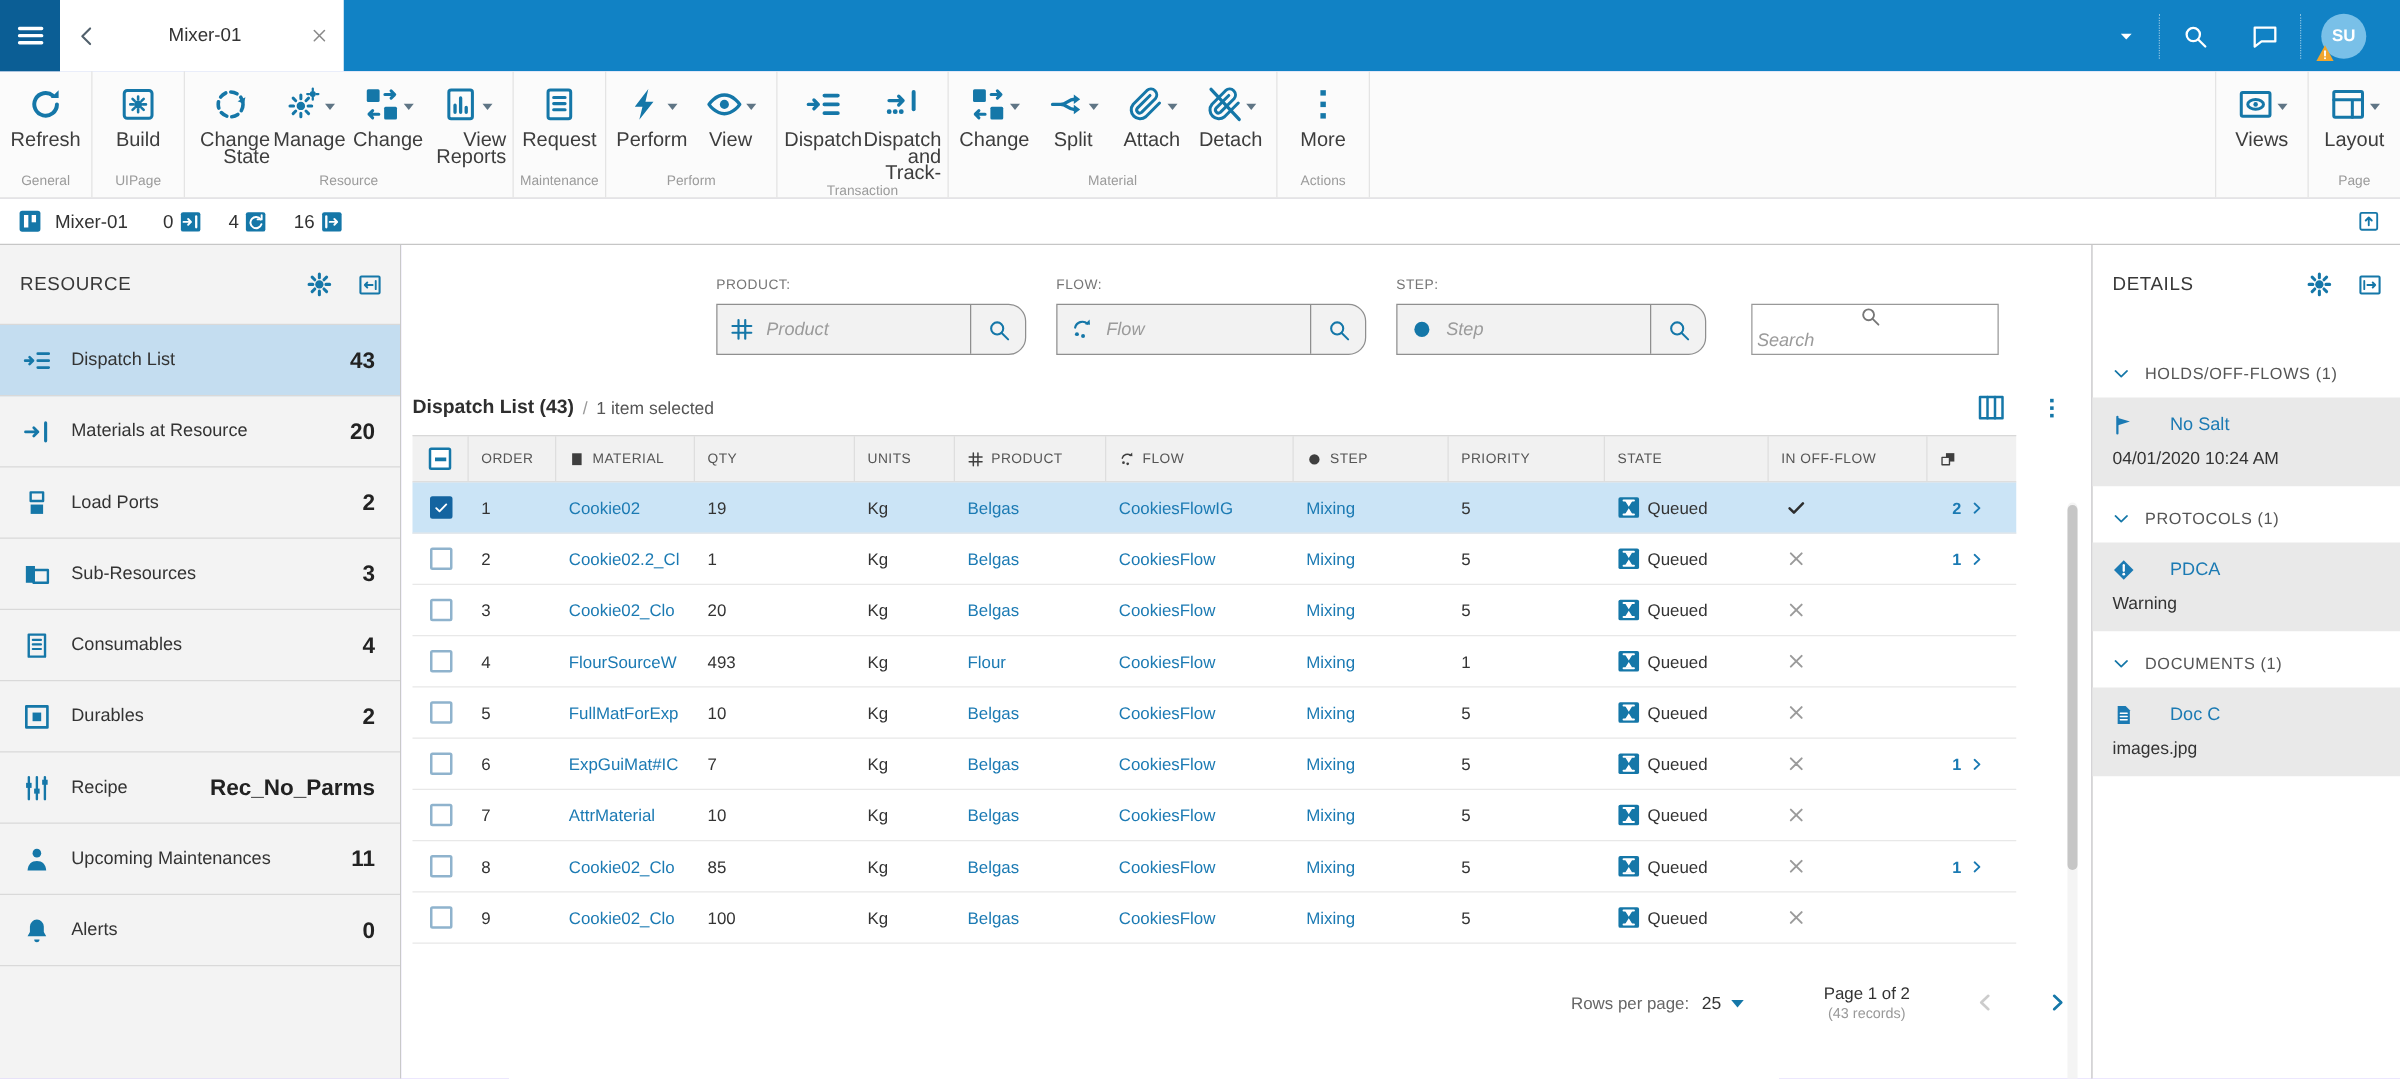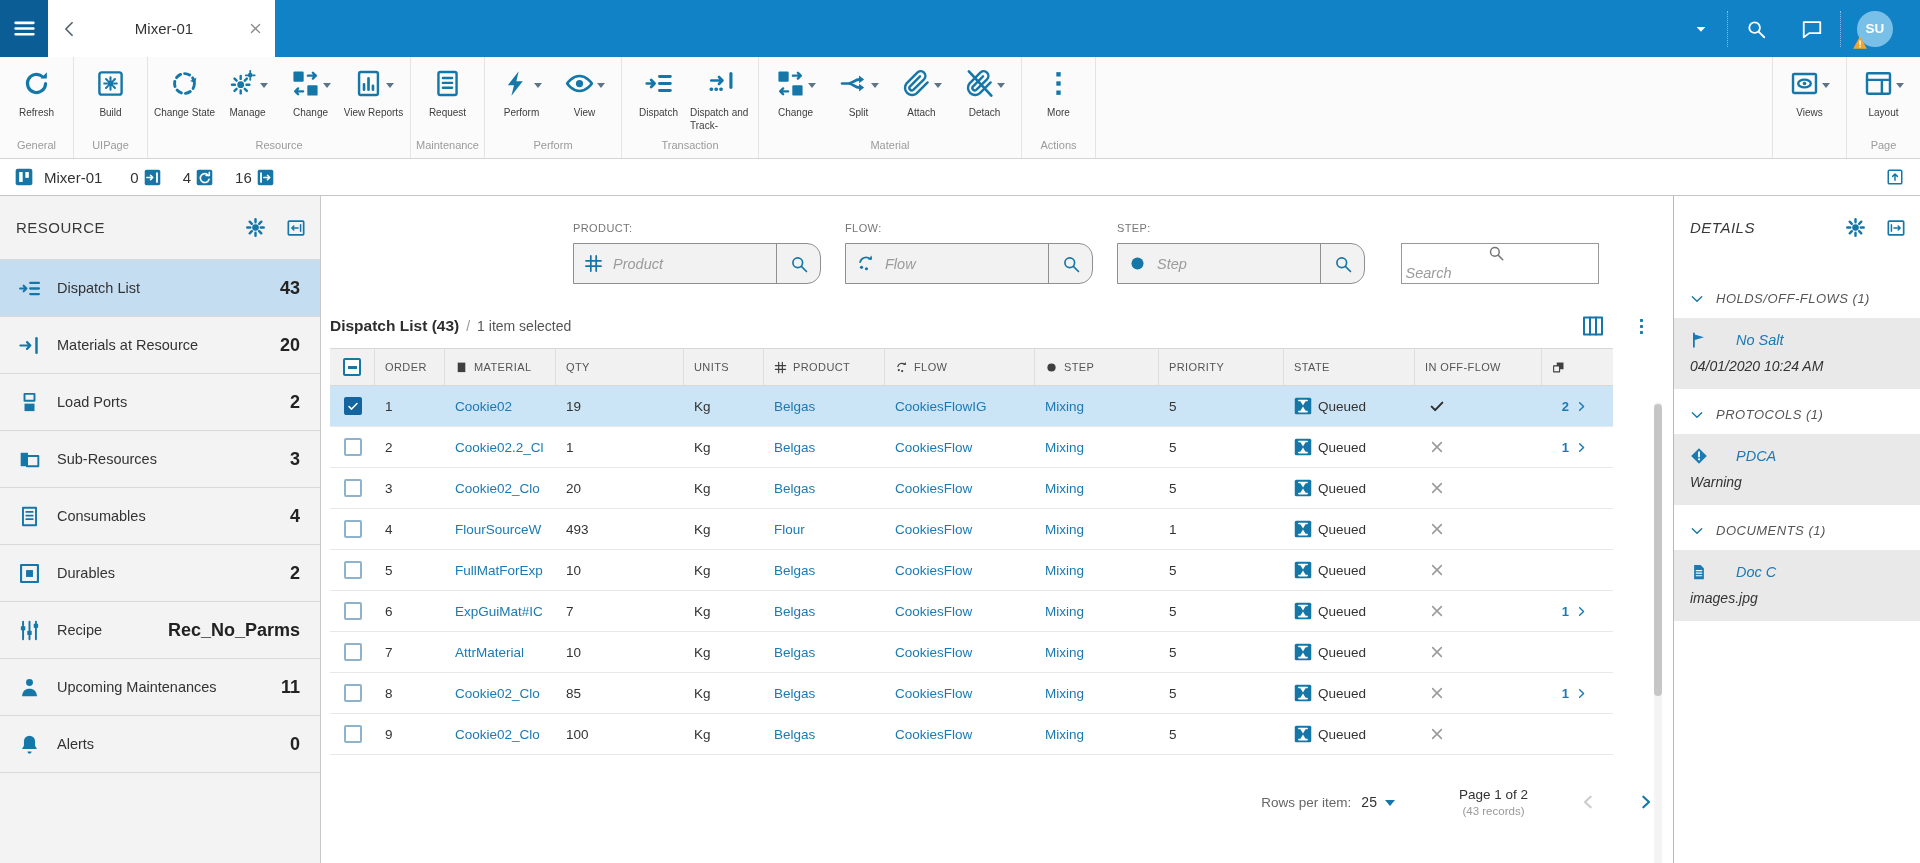--- a/index.html
+++ b/index.html
@@ -24,21 +24,21 @@
 
   
   .ribbon { height:102px; background:#fbfbfb; border-bottom:1px solid #d5d5d5; display:flex; }
   .rgroup { display:flex; flex-direction:column; border-right:1px solid #e4e4e4; padding:0 5px; }
   .rgroup-btns { display:flex; flex:1; padding-top:9px; }
   .rgroup-label { height:21px; text-align:center; font-size:11px; color:#9b9b9b; line-height:16px; }
   .rbtn { width:63px; display:flex; flex-direction:column; align-items:center; cursor:pointer; }
   .rbtn-top { height:35px; display:flex; align-items:center; }
   .rbtn .icon { width:29px; height:29px; color:#1577a8; }
   .rbtn .caret { width:0; height:0; border:4px solid transparent; border-top:5px solid #5f7585; margin-left:3px; margin-top:7px; }
-  .rbtn-label { font-size:10px; color:#3d3d3d; text-align:left; line-height:13px; margin-top:5px; max-width:63px; }
+  .rbtn-label { font-size:16px; color:#3d3d3d; text-align:right; line-height:13px; margin-top:5px; max-width:63px; }
   .ribbon-right { margin-left:auto; display:flex; }
   .ribbon-right .rgroup { border-right:none; border-left:1px solid #e4e4e4; }
 
   
   .breadcrumb { height:37px; border-bottom:1px solid #c6c6c6; display:flex; align-items:center; padding:0 16px 0 14px; background:#fff; }
   .bc-res-icon { width:20px; height:20px; color:#1577a8; }
   .bc-name { font-size:15px; color:#333; margin-left:10px; }
   .bc-counters { display:flex; margin-left:28px; gap:22px; }
   .bc-counter { display:flex; align-items:center; gap:5px; font-size:15px; color:#333; cursor:pointer; }
   .bc-counter .icon { width:17px; height:17px; color:#1577a8; }
@@ -114,21 +114,21 @@
   .pg-info { margin-left:64px; text-align:center; }
   .pg-page { font-size:13.5px; color:#333; }
   .pg-records { font-size:11.5px; color:#999; margin-top:3px; }
   .pg-prev { width:16px; height:16px; color:#ccc; margin-left:52px; cursor:default; }
   .pg-next { width:16px; height:16px; color:#1577a8; margin-left:42px; cursor:pointer; }
 
   .vscroll { position:absolute; right:11px; top:206px; width:8px; height:564px; background:#f4f4f4; border-radius:4px; }
   .vscroll .thumb { position:absolute; top:2px; left:0; width:8px; height:292px; background:#c6c6c6; border-radius:4px; cursor:pointer; }
 
   
-  .details { width:247px; border-left:1px solid #b9b9b9; background:#fff;font-style:italic; }
+  .details { width:247px; border-left:1px solid #b9b9b9; background:#fff; }
   .d-header { height:63px; display:flex; align-items:center; padding:0 14px 0 16px; }
   .d-title { font-size:15px; color:#383838; letter-spacing:.5px; }
   .d-gear { margin-left:auto; width:21px; height:21px; color:#1577a8; cursor:pointer; }
   .d-collapse { width:20px; height:20px; color:#1577a8; margin-left:20px; cursor:pointer; }
   .d-sections .d-sec:first-child .d-sec-head { margin-top:32px; }
   .d-sec-head { display:flex; align-items:center; margin:18px 16px 12px; cursor:pointer; }
   .d-sec-head .icon { width:14px; height:14px; color:#1577a8; flex:0 0 auto; }
   .d-sec-title { font-size:13px; color:#555; margin-left:12px; letter-spacing:.5px; }
   .d-card { background:#e9e9e9; padding:13px 16px 15px; margin-bottom:8px; cursor:pointer; }
   .d-card-title { display:flex; align-items:center; color:#1b7ab3; font-size:14.5px;gap:20px; }
@@ -1104,21 +1104,21 @@
                     <path d="M5.5 5.5l13 13M18.5 5.5l-13 13" stroke-width="2.4"></path>
                   </svg>
                 </span>
               </div>
               <div class="gc sub" style="width: 71px;"></div>
             </div>
           </div>
       </div>
 
       <div class="pagination">
-        <span class="pg-label">Rows per item:</span>
+        <span class="pg-label">Rows per page:</span>
         <span class="pg-val">25</span>
         <span class="pg-caret"></span>
         <div class="pg-info">
           <div class="pg-page">Page 1 of 2</div>
           <div class="pg-records">(43 records)</div>
         </div>
         <span class="icon pg-prev">
             <svg viewBox="0 0 24 24" width="100%" height="100%" fill="none" stroke="currentColor" stroke-width="2" stroke-linecap="round" stroke-linejoin="round">
               <path d="M16 4l-8.5 8L16 20" stroke-width="3.2"></path>
             </svg>

